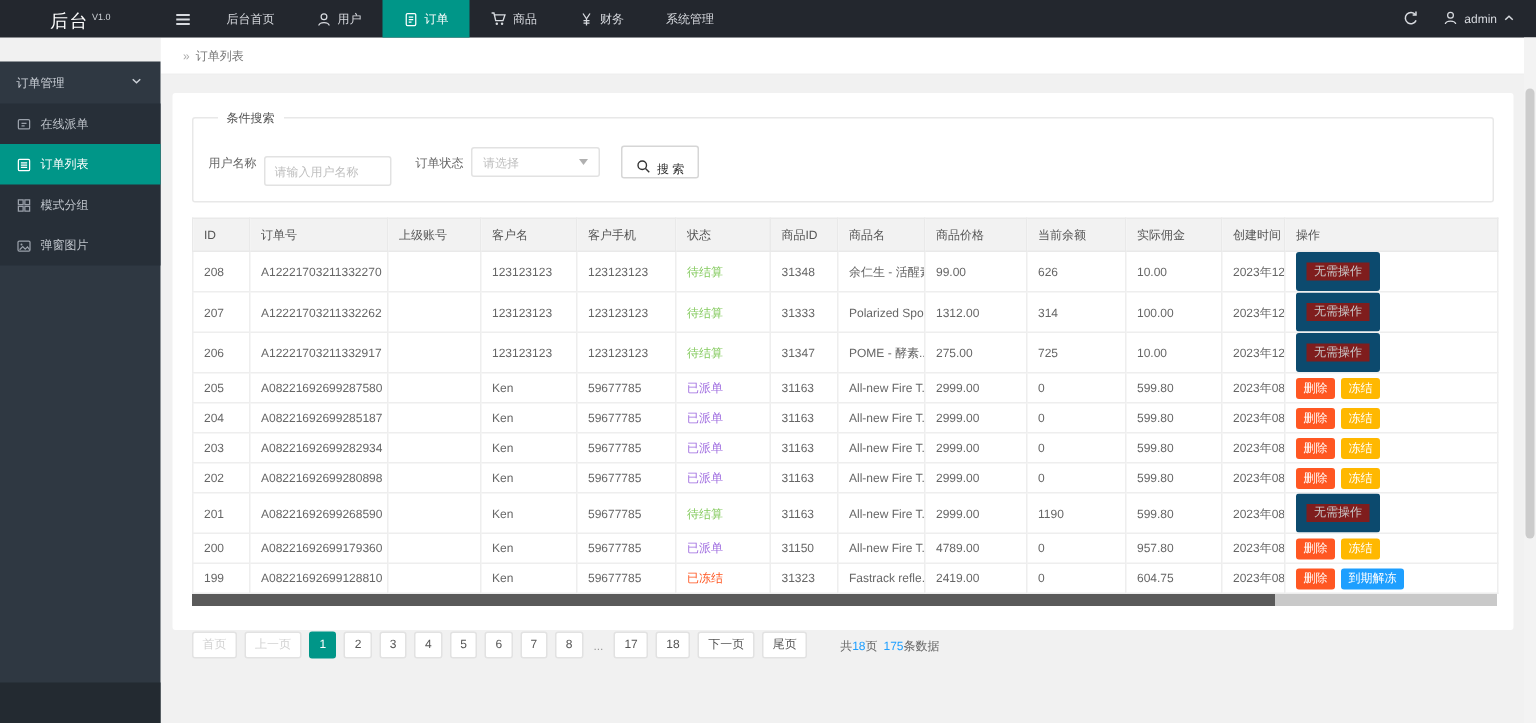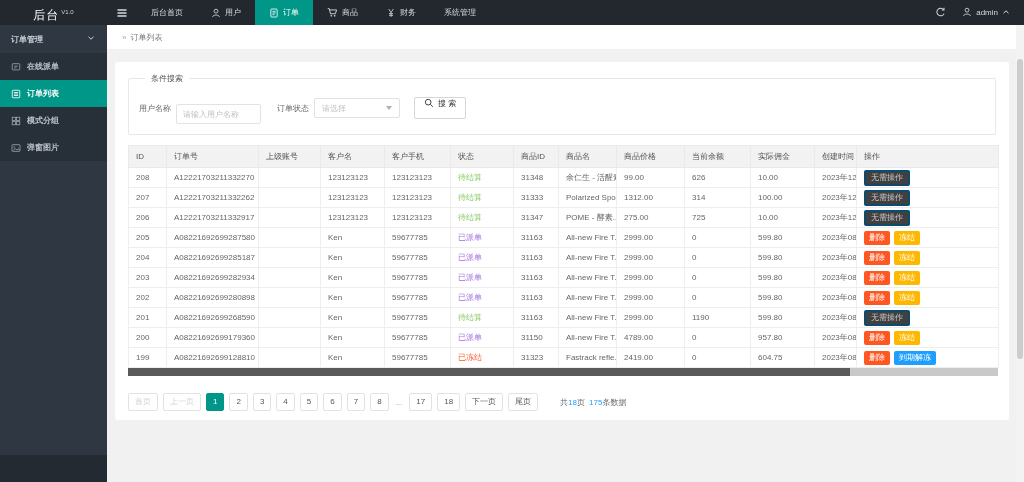--- a/index.html
+++ b/index.html
@@ -13,21 +13,21 @@
   .nav-main { display:flex; align-items:stretch; }
   .hamburger { width:30px; display:flex; align-items:center; justify-content:center; color:#d8dbe0; cursor:pointer; }
   .nav-item { display:flex; align-items:center; gap:4px; padding:0 14px; font-size:8px; color:#d8dbe0; cursor:pointer;justify-content:center; }
   .nav-item.active { background:#009688; color:#fff; }
   .nav-item .icon { display:flex; align-items:center; }
   .nav-right { margin-left:auto; display:flex; align-items:center; gap:16px; padding-right:14px; color:#d8dbe0; }
   .nav-refresh { display:flex; align-items:center; cursor:pointer; }
   .nav-user { display:flex; align-items:center; gap:4px; font-size:8px; cursor:pointer; }
 
   
-  .sidebar { position:absolute; top:25px; left:0; width:107px; bottom:0; background:#2f3842; z-index:20;font-weight:bold; }
+  .sidebar { position:absolute; top:41px; left:0; width:107px; bottom:0; background:#2f3842; z-index:20; }
   .side-group { height:28px; display:flex; align-items:center; justify-content:space-between; padding:0 12px 0 11px; color:#ccd1d8; font-size:8px; cursor:pointer; }
   .side-items { background:#272f38; }
   .side-item { height:27px; display:flex; align-items:center; gap:6px; padding-left:11px; color:#bfc4cb; font-size:8px; cursor:pointer; }
   .side-item .icon { display:flex; align-items:center; color:#9aa1aa; }
   .side-item.active { background:#009688; color:#fff; }
   .side-item.active .icon { color:#fff; }
   .side-footer { position:absolute; bottom:0; left:0; width:100%; height:27px; background:#232a31; }
 
   
   .main { position:absolute; top:25px; left:107px; right:0; bottom:0; overflow:hidden; }
@@ -39,31 +39,31 @@
   
   fieldset.search { border:1px solid #e8e8e8; border-radius:2px; padding:8px 10px 10px; }
   fieldset.search legend { font-size:8px; color:#555; padding:0 6px; margin-left:6px; }
   .form-row { display:flex; align-items:center; }
   .form-row label { font-size:8px; color:#666; margin-right:5px; }
   .inp { width:85px; height:20px; border:1px solid #e2e2e2; border-radius:2px; padding:0 6px; font-size:8px; color:#666; font-family:inherit;margin-top:12px; }
   .inp::placeholder { color:#bfbfbf; }
   .gap-lg { width:16px; }
   .select-box { width:86px; height:20px; border:1px solid #e2e2e2; border-radius:2px; display:flex; align-items:center; justify-content:space-between; padding:0 7px; font-size:8px; color:#bfbfbf; cursor:pointer; background:#fff; }
   .select-box .arrow { width:0; height:0; border-left:3px solid transparent; border-right:3px solid transparent; border-top:4px solid #b0b0b0; }
-  .btn-search { margin-left:14px; height:22px; display:flex; align-items:flex-start; gap:4px; padding:0 9px; background:#fff; border:1px solid #d6d6d6; border-radius:2px; font-size:8px; color:#333; cursor:pointer; font-family:inherit; }
+  .btn-search { margin-left:14px; height:22px; display:flex; align-items:flex-end; gap:4px; padding:0 9px; background:#fff; border:1px solid #d6d6d6; border-radius:2px; font-size:8px; color:#333; cursor:pointer; font-family:inherit; }
 
   
   table.grid { margin-top:10px; width:870px; table-layout:fixed; border-collapse:collapse; font-size:8px; color:#666; }
   table.grid th { background:#f2f2f2; font-weight:normal; text-align:left; color:#555; height:22px; padding:0 7px; border:1px solid #e9e9e9; overflow:hidden; white-space:nowrap; }
   table.grid td { height:20px; padding:0 7px; border:1px solid #eeeeee; overflow:hidden; white-space:nowrap; background:#fff; }
   .st-pending { color:#86cb60; }
   .st-dispatched { color:#a06ee0; }
   .st-frozen { color:#ff5722; }
   .abtn { display:inline-block; font-size:8px; line-height:1; padding:3px 5px; border-radius:2px; color:#fff; margin-right:4px; cursor:pointer; border:none; font-family:inherit; vertical-align:middle; }
-  .btn-none { background:#404040; border:2px solid #0c4a6e; color:#c9c9c9; cursor:default; padding:2px 5px; }
+  .btn-none { background:#7f1d1d; border:7px solid #0c4a6e; color:#c9c9c9; cursor:default; padding:2px 5px; }
   .btn-delete { background:#ff5722; }
   .btn-freeze { background:#ffb800; }
   .btn-unfreeze { background:#1e9fff; }
 
   
   .hscroll { width:870px; height:8px; background:#c9c9c9; position:relative; cursor:pointer; }
   .hscroll .thumb { position:absolute; left:0; top:0; height:8px; width:83%; background:#5a5a5a; }
 
   
   .pager { display:flex; align-items:center; gap:5px; margin-top:17px; font-size:8px; }

